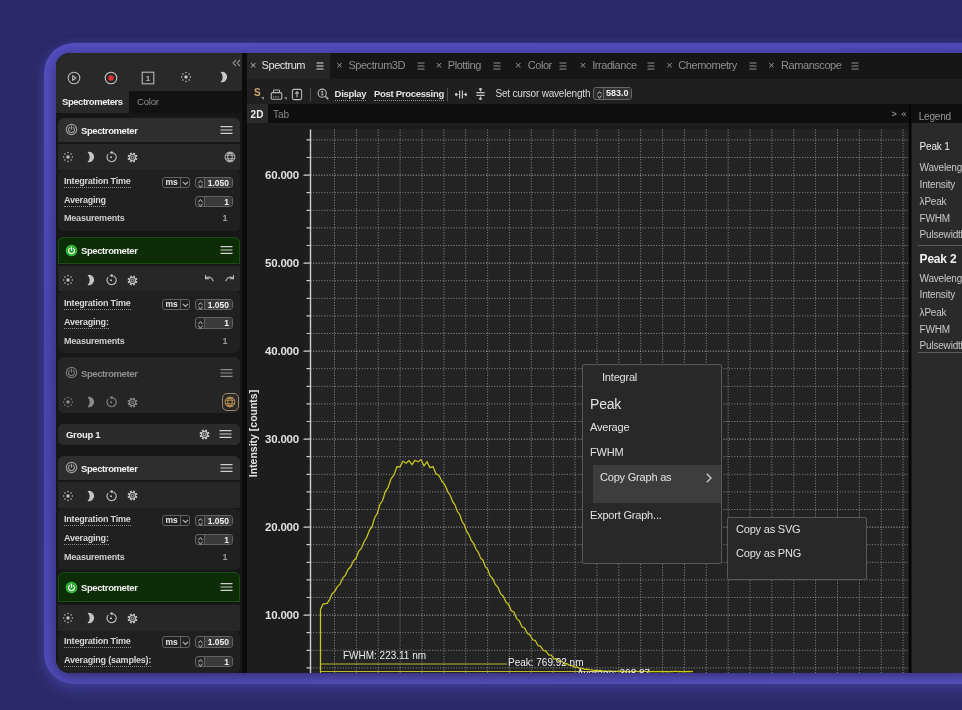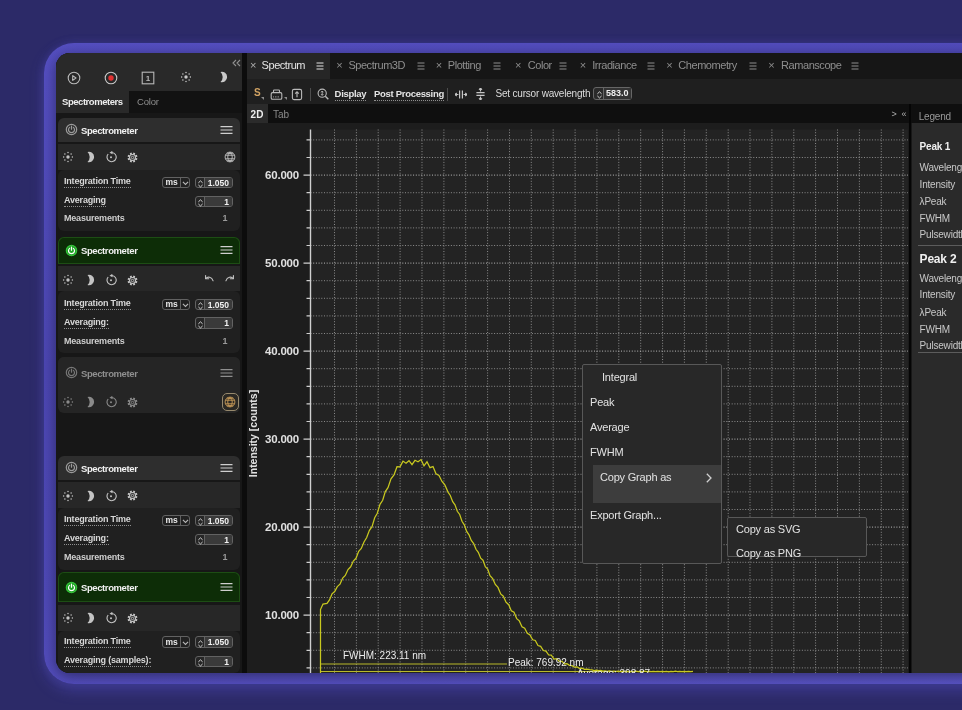--- a/index.html
+++ b/index.html
@@ -264,20 +264,33 @@
     </svg>
     <div class="abs" style="left:165.5px;top:340.0px;width:17.5px;height:18px;border:1.2px solid #97896d;border-radius:5px;background:#2a2824"></div>
     <svg style="position:absolute;left:168.3px;top:343.0px" width="12" height="12" viewBox="0 0 12 12">
       <g stroke="#c89b58" fill="none" stroke-width="0.9">
         <circle cx="6" cy="6" r="4.9"></circle>
         <path d="M6 1.1 A6.4 6.4 0 0 0 6 10.9 A6.4 6.4 0 0 0 6 1.1"></path>
         <path d="M1.4 4.2 L10.6 4.2 M1.4 7.8 L10.6 7.8"></path>
         <path d="M2.8 2 A8 8 0 0 0 9.2 2 M2.8 10 A8 8 0 0 1 9.2 10"></path>
       </g>
     </svg>
+    <div class="abs" style="left:2px;top:370.5px;width:181.5px;height:21px;background:#2b2b2b;border-radius:5px">
+      <div style="position:absolute;left:8px;top:50%;transform:translateY(-50%);font-size:9.5px;font-weight:bold;letter-spacing:-0.3px;color:#ededed">Group 1</div>
+      <svg style="position:absolute;left:140.4px;top:50%;margin-top:-6.5px" width="13" height="13" viewBox="0 0 13 13">
+        <circle cx="6.5" cy="6.5" r="3" fill="none" stroke="#cfcfcf" stroke-width="1.1"></circle>
+        <circle cx="6.5" cy="6.5" r="1.2" fill="none" stroke="#cfcfcf" stroke-width="0.9"></circle>
+        <path d="M9.36 7.69 L11.12 8.41 M7.69 9.36 L8.41 11.12 M5.31 9.36 L4.59 11.12 M3.64 7.69 L1.88 8.41 M3.64 5.31 L1.88 4.59 M5.31 3.64 L4.59 1.88 M7.69 3.64 L8.41 1.88 M9.36 5.31 L11.12 4.59" stroke="#cfcfcf" stroke-width="1.9" fill="none"></path>
+      </svg>
+      <svg style="position:absolute;right:8px;top:50%;margin-top:-5px" width="13" height="10" viewBox="0 0 13 10">
+        <g stroke="#cfcfcf" stroke-width="1.2">
+          <path d="M0.5 1.6 L12.5 1.6 M0.5 5 L12.5 5 M0.5 8.4 L12.5 8.4"></path>
+        </g>
+      </svg>
+    </div>
     <div class="abs" style="left:2px;top:454.5px;width:181.5px;height:62.0px;background:#202020;border-radius:6px"></div>
     <div class="abs" style="left:2px;top:402.5px;width:181.5px;height:24.5px;background:#2e2e2e;border-radius:6px 6px 0 0">
       <svg style="position:absolute;left:7px;top:50%;margin-top:-6.5px" width="13" height="13" viewBox="0 0 13 13">
         <circle cx="6.5" cy="6.5" r="5.2" fill="none" stroke="#9a9a9a" stroke-width="1.2"></circle>
         <g stroke="#9a9a9a" fill="none" stroke-width="1.2" stroke-linecap="round">
           <path d="M6.5 3.1 L6.5 6.2"></path>
           <path d="M4.6 4.4 A3 3 0 1 0 8.4 4.4"></path>
         </g>
       </svg>
       <div style="position:absolute;left:23px;top:50%;transform:translateY(-50%);font-size:9.5px;font-weight:bold;letter-spacing:-0.4px;color:#f2f2f2">Spectrometer</div>
@@ -527,21 +540,21 @@
       <span style="flex:1;font-size:9px;font-weight:bold;color:#f0f0f0;text-align:center;line-height:11.5px;background:#333">583.0</span>
     </div>
     <div class="abs" style="left:191px;top:51px;width:21px;height:18.5px;background:#2b2b2b"></div>
     <div class="abs" style="left:194.6px;top:56px;font-size:10px;font-weight:bold;color:#ededed">2D</div>
     <div class="abs" style="left:217px;top:56px;font-size:10px;color:#8a8a8a">Tab</div>
     <div class="abs" style="left:835.5px;top:55.5px;font-size:9px;color:#b0b0b0">&gt;</div>
     <div class="abs" style="left:845.5px;top:55.5px;font-size:9px;color:#b0b0b0">«</div>
     <div class="abs" style="left:852.7px;top:51px;width:2.8px;bottom:0;background:#050505"></div>
     <div class="abs" style="left:855.5px;top:69.5px;right:0;bottom:0;background:#2a2a2a"></div>
     <div class="abs" style="left:862.7px;top:58px;font-size:10px;letter-spacing:-0.2px;color:#9a9a9a">Legend</div>
-    <div class="abs" style="left:863.6px;top:88.3px;font-size:10px;font-weight:bold;letter-spacing:-0.2px;color:#f0f0f0">Peak 1</div>
+    <div class="abs" style="left:863.6px;top:88.3px;font-size:10px;font-weight:normal;letter-spacing:-0.2px;color:#f0f0f0">Peak 1</div>
     <div class="abs" style="left:863.6px;top:108.9px;font-size:10px;letter-spacing:-0.2px;color:#c8c8c8;white-space:nowrap">Wavelength</div>
     <div class="abs" style="left:863.6px;top:125.5px;font-size:10px;letter-spacing:-0.2px;color:#c8c8c8;white-space:nowrap">Intensity</div>
     <div class="abs" style="left:863.6px;top:143.0px;font-size:10px;letter-spacing:-0.2px;color:#c8c8c8;white-space:nowrap">λPeak</div>
     <div class="abs" style="left:863.6px;top:159.7px;font-size:10px;letter-spacing:-0.2px;color:#c8c8c8;white-space:nowrap">FWHM</div>
     <div class="abs" style="left:863.6px;top:176.3px;font-size:10px;letter-spacing:-0.2px;color:#c8c8c8;white-space:nowrap">Pulsewidth</div>
     <div class="abs" style="left:861.5px;top:192.2px;right:0;height:1px;background:#5c5c5c"></div>
     <div class="abs" style="left:863.6px;top:199.2px;font-size:12px;font-weight:bold;letter-spacing:-0.2px;color:#f0f0f0">Peak 2</div>
     <div class="abs" style="left:863.6px;top:219.8px;font-size:10px;letter-spacing:-0.2px;color:#c8c8c8;white-space:nowrap">Wavelength</div>
     <div class="abs" style="left:863.6px;top:236.4px;font-size:10px;letter-spacing:-0.2px;color:#c8c8c8;white-space:nowrap">Intensity</div>
     <div class="abs" style="left:863.6px;top:253.9px;font-size:10px;letter-spacing:-0.2px;color:#c8c8c8;white-space:nowrap">λPeak</div>
@@ -568,38 +581,38 @@
       <path d="M73.5 550.5 L73.5 486.6 L76.0 481.1 L80.0 480.4 L82.5 476.9 L85.0 470.9 L87.7 468.5 L90.3 463.6 L93.0 461.1 L95.7 455.1 L98.3 452.4 L101.0 446.6 L103.7 443.8 L106.3 438.1 L109.0 435.3 L111.7 428.3 L114.3 425.5 L117.0 419.0 L119.7 414.5 L122.3 407.6 L125.0 403.7 L127.7 394.7 L130.3 390.3 L133.0 381.3 L135.7 377.3 L138.3 368.6 L141.0 364.6 L144.0 355.8 L147.0 351.9 L150.0 343.7 L153.0 343.8 L156.0 338.1 L159.0 340.2 L162.0 337.7 L165.0 341.7 L168.0 337.3 L171.0 338.7 L174.0 336.6 L177.0 342.8 L180.0 338.8 L183.0 344.7 L186.0 343.6 L189.0 350.8 L192.0 352.4 L195.0 358.5 L198.0 362.2 L201.0 369.1 L203.3 372.5 L205.7 378.7 L208.0 381.8 L210.3 388.3 L212.7 391.5 L215.0 398.3 L217.3 401.9 L219.7 408.4 L222.0 411.8 L224.3 417.5 L226.7 420.5 L229.0 426.3 L231.3 429.3 L233.7 435.2 L236.0 437.2 L238.3 443.6 L240.7 446.1 L243.0 452.7 L245.7 455.7 L248.3 461.4 L251.0 464.4 L253.7 471.0 L256.3 473.2 L259.0 479.1 L261.7 481.7 L264.3 487.7 L267.0 489.3 L269.7 495.6 L272.3 497.9 L275.0 503.7 L277.7 505.1 L280.3 510.2 L283.0 511.9 L285.7 516.8 L288.3 517.5 L291.0 522.6 L293.7 523.4 L296.3 527.5 L299.0 528.1 L301.7 532.0 L304.3 532.2 L307.0 536.1 L309.7 535.6 L312.3 538.4 L315.0 538.4 L317.5 541.0 L320.0 540.7 L322.5 542.3 L325.0 542.7 L327.5 544.2 L330.0 543.8 L332.5 545.4 L335.0 545.2 L337.5 546.3 L340.0 546.1 L342.5 546.7 L345.0 546.9 L347.2 547.5 L349.3 547.2 L351.5 547.7 L353.7 547.5 L355.8 548.1 L358.0 547.9 L360.2 548.3 L362.4 547.9 L364.7 548.4 L366.9 548.1 L369.1 548.4 L371.3 548.1 L373.6 548.7 L375.8 548.2 L378.0 548.7 L380.2 548.3 L382.4 548.7 L384.6 548.4 L386.8 548.7 L388.9 548.2 L391.1 548.7 L393.3 548.3 L395.5 548.7 L397.7 548.2 L399.9 548.7 L402.1 548.3 L404.2 548.7 L406.4 548.3 L408.6 548.7 L410.8 548.4 L413.0 548.7 L415.2 548.4 L417.4 548.7 L419.6 548.4 L421.8 548.8 L424.0 548.3 L426.2 548.6 L428.4 548.2 L430.6 548.6 L432.8 548.3 L435.0 548.7 L437.2 548.3 L439.4 548.7 L441.6 548.3 L443.8 548.6 L446.0 548.5" stroke="#c8c81f" stroke-width="1.25" fill="none"></path>
       <text x="96" y="536.5" font-size="10" fill="#ececec" font-family="Liberation Sans,sans-serif">FWHM: 223.11 nm</text>
       <text x="261" y="543.5" font-size="10" fill="#ececec" font-family="Liberation Sans,sans-serif">Peak: 769.92 nm</text>
       <text x="330" y="554.5" font-size="10" fill="#ececec" font-family="Liberation Sans,sans-serif">Average: 398.87</text>
     </svg>
     <div class="abs" style="left:526px;top:311px;width:140px;height:200px;background:#282828;border:1px solid #585858;border-radius:2px;z-index:5">
       <div style="position:relative;height:25px;margin-left:12px;">
         <span style="position:absolute;left:7px;top:5.5px;font-size:11px;letter-spacing:-0.2px;color:#e2e2e2">Integral</span>
       </div>
       <div style="position:relative;height:25px;">
-        <span style="position:absolute;left:7px;top:5.5px;font-size:11px;letter-spacing:-0.2px;color:#e2e2e2">Peak</span>
+        <span style="position:absolute;left:7px;top:5.5px;font-size:14px;letter-spacing:-0.2px;color:#e2e2e2">Peak</span>
       </div>
       <div style="position:relative;height:25px;">
         <span style="position:absolute;left:7px;top:5.5px;font-size:11px;letter-spacing:-0.2px;color:#e2e2e2">Average</span>
       </div>
       <div style="position:relative;height:25px;">
         <span style="position:absolute;left:7px;top:5.5px;font-size:11px;letter-spacing:-0.2px;color:#e2e2e2">FWHM</span>
       </div>
       <div style="position:relative;height:38px;background:#3d3d3d;margin-left:10px;">
         <span style="position:absolute;left:7px;top:5.5px;font-size:11px;letter-spacing:-0.2px;color:#e2e2e2">Copy Graph as</span>
         <svg style="position:absolute;right:9px;top:7.5px" width="6" height="10" viewBox="0 0 6 10">
           <path d="M0.8 0.8 L5 5 L0.8 9.2" fill="none" stroke="#d0d0d0" stroke-width="1.3"></path>
         </svg>
       </div>
       <div style="position:relative;height:25px;">
         <span style="position:absolute;left:7px;top:5.5px;font-size:11px;letter-spacing:-0.2px;color:#e2e2e2">Export Graph...</span>
       </div>
     </div>
-    <div class="abs" style="left:671px;top:464px;width:139.5px;height:40px;background:#282828;border:1px solid #585858;border-radius:2px;z-index:5">
+    <div class="abs" style="left:671px;top:464px;width:139.5px;height:63px;background:#282828;border:1px solid #585858;border-radius:2px;z-index:5">
       <div style="position:relative;height:23.5px">
         <span style="position:absolute;left:8px;top:5px;font-size:11px;letter-spacing:-0.2px;color:#e2e2e2">Copy as SVG</span>
       </div>
       <div style="position:relative;height:23.5px">
         <span style="position:absolute;left:8px;top:5px;font-size:11px;letter-spacing:-0.2px;color:#e2e2e2">Copy as PNG</span>
       </div>
     </div>
   </div>
 </body></html>

